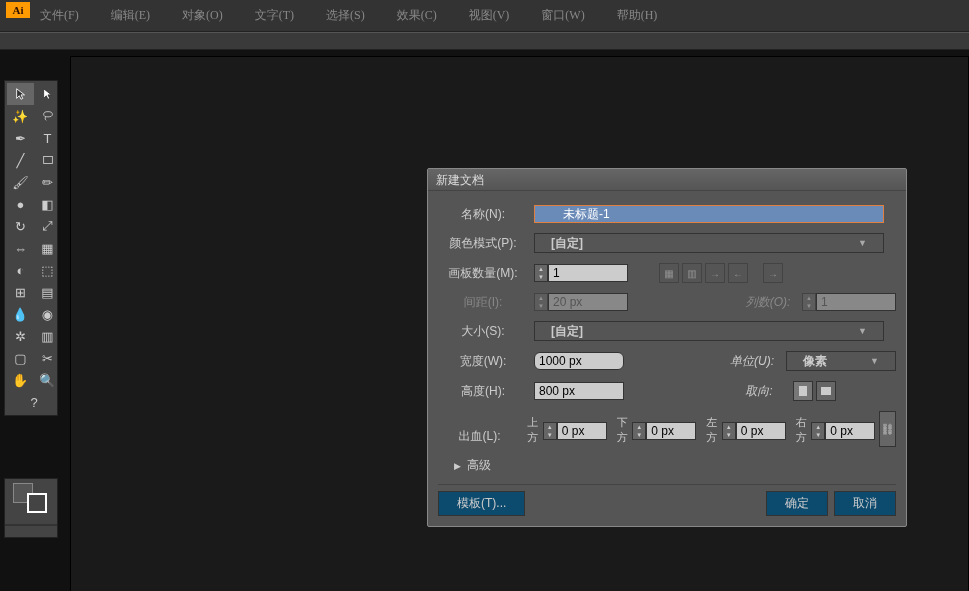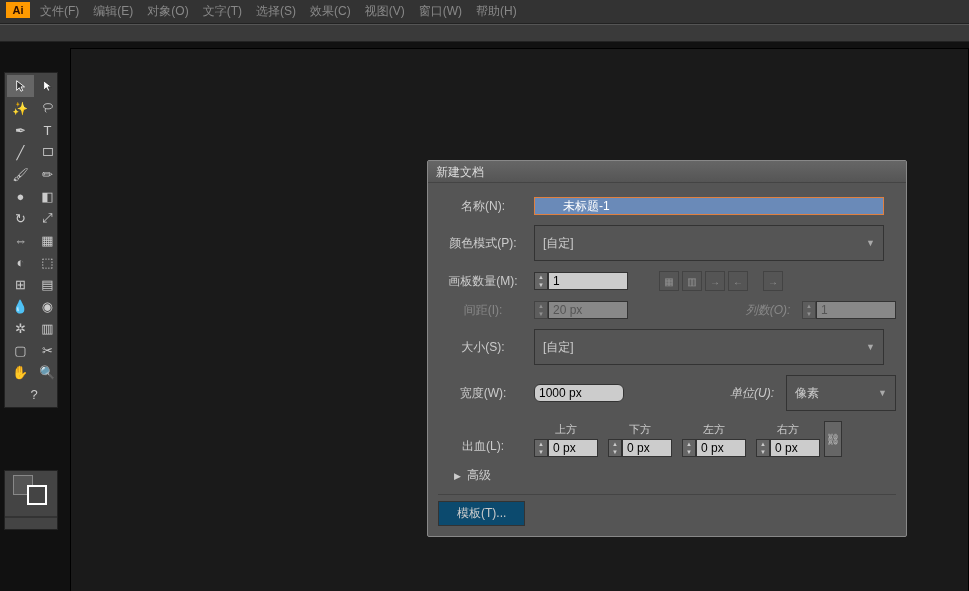--- a/index.html
+++ b/index.html
@@ -8,27 +8,28 @@
   font-family: "Microsoft YaHei", sans-serif;
   font-size: 12px;
   color: #ccc;
   width: 969px;
   height: 591px;
   overflow: hidden;
   position: relative;
 }
 
 .menubar {
-  height: 24px;
+  height: 32px;
   background: #333;
   display: flex;
   align-items: center;
   padding-left: 40px;
-  gap: 14px;
+  gap: 32px;
   border-bottom: 1px solid #222;
+  font-family: Liberation Serif, serif;
 }
 .menubar .ai-logo {
   position: absolute;
   left: 6px;
   top: 2px;
   width: 24px;
   height: 16px;
   background: #FF9A00;
   color: #2d0f00;
   font-weight: bold;
@@ -149,26 +150,27 @@
   height: 18px;
   padding: 0 4px;
   font-size: 12px;
 }
 .txt.sel { background: #6a8ab8; color: #fff; border: 1px solid #e08040; padding-left: 28px; }
 .txt.dis { background: #888; color: #555; }
 .drop {
   background: #555;
   color: #ccc;
   border: 1px solid #333;
-  height: 36px;
+  height: 20px;
   display: flex;
   align-items: center;
   justify-content: space-between;
-  padding: 0 8px;
-  font-size: 12px;
+  padding: 0 16px;
+  font-size: 12px;
+  font-weight: bold;
 }
 .drop .arr { font-size: 9px; color: #aaa; }
 .stepper {
   width: 14px;
   height: 18px;
   background: #666;
   border: 1px solid #333;
   display: flex;
   flex-direction: column;
 }
@@ -210,21 +212,21 @@
 .btn {
   background: #0c4a6e;
   color: #ccc;
   border: 1px solid #333;
   padding: 3px 18px;
   font-size: 12px;
   cursor: pointer;
 }
 .btn2 { display: flex; gap: 6px; }
 .bleed-row { display: flex; align-items: flex-end; }
-.bleed-col { display: flex; flex-direction: column; align-items: center; margin-right: 10px; }
+.bleed-col { display: flex; flex-direction: row; align-items: center; margin-right: 10px; }
 .bleed-col .bl { font-size: 11px; color: #ccc; margin-bottom: 2px; }
 .bleed-field { display: flex; }
 .orient { display: flex; gap: 3px; }
 .orient .ob { width: 20px; height: 20px; background: #666; border: 1px solid #333; display: flex; align-items: center; justify-content: center; }
 .orient .ob.sel { background: #777; }
 .orient .ob svg rect { fill: #ccc; }
 .link-icon {
   width: 18px;
   height: 36px;
   background: #666;
@@ -380,20 +382,39 @@
         <div class="lab w1">宽度(W):</div>
         <input class="txt" style="width: 90px; border-radius: 6px;" value="1000 px">
         <div style="flex:1"></div>
         <div class="lab w2">单位(U):</div>
         <div class="drop" style="width:110px">
           <span>像素</span>
             <span class="arr">▼</span>
         </div>
       </div>
 
+      <div class="row">
+        <div class="lab w1">高度(H):</div>
+        <input class="txt" style="width: 90px;" value="800 px">
+        <div style="flex:1"></div>
+        <div class="lab w2">取向:</div>
+        <div class="orient">
+          <div class="ob sel">
+              <svg width="10" height="12">
+                <rect x="1" y="1" width="8" height="10"></rect>
+              </svg>
+            </div>
+          <div class="ob">
+              <svg width="12" height="10">
+                <rect x="1" y="1" width="10" height="8"></rect>
+              </svg>
+            </div>
+        </div>
+        <div style="width:60px"></div>
+      </div>
 
       <div class="row bleed-row">
         <div class="lab w1" style="padding-bottom:2px">出血(L):</div>
         <div class="bleed-col">
           <div class="bl">上方</div>
           <div class="bleed-field">
             <div class="stepper">
                 <div>▲</div>
                 <div>▼</div>
               </div>
@@ -434,17 +455,21 @@
       </div>
 
       <div class="adv">
         <span class="tri">▶</span>
         <span>高级</span>
       </div>
 
 
       <div class="buttons">
         <div class="btn">模板(T)...</div>
+        <div class="btn2">
+          <div class="btn">确定</div>
+          <div class="btn">取消</div>
+        </div>
       </div>
 
     </div>
   </div>
 </div>
 
 </body></html>

